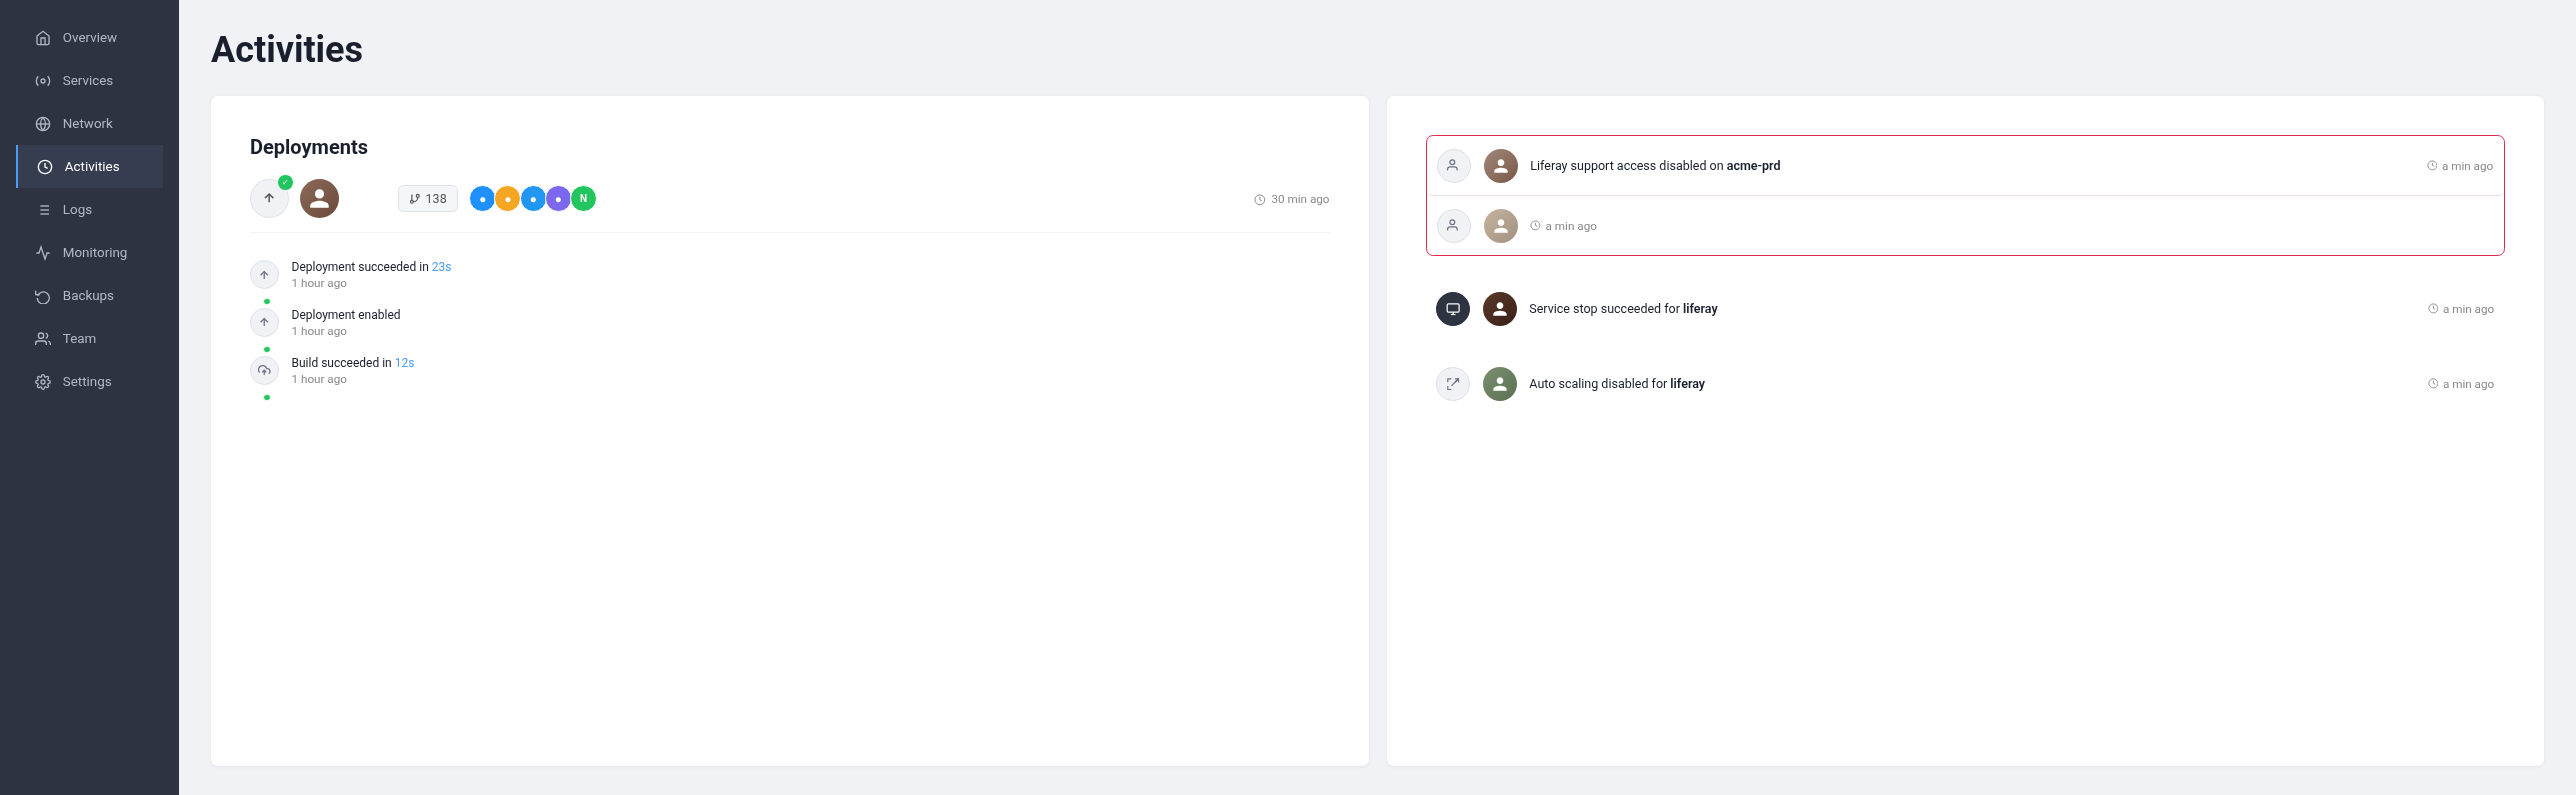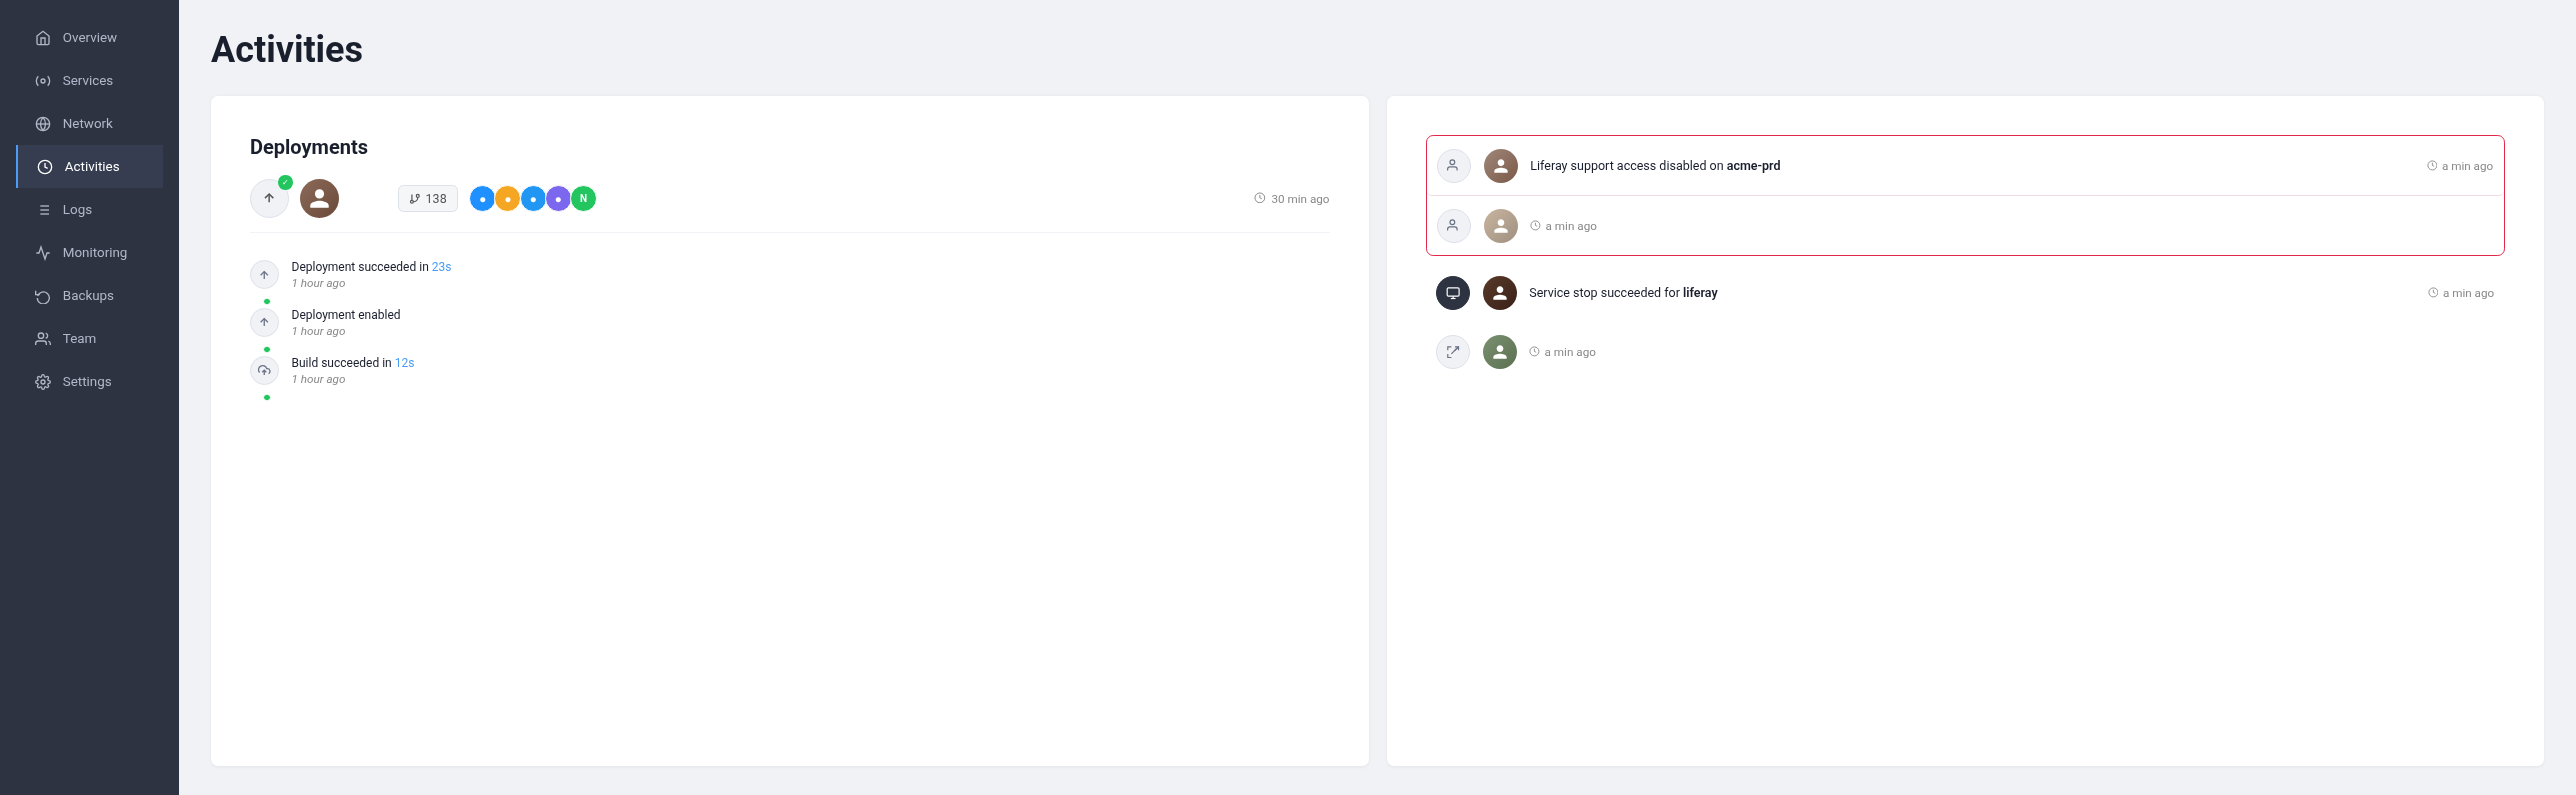--- a/index.html
+++ b/index.html
@@ -165,21 +165,21 @@
       display: flex;
       align-items: center;
       justify-content: center;
       font-size: 11.7px;
       border: 1.8px solid #fff;
       margin-left: -5.4px;
     }
     .time-label {
       margin-left: auto;
       display: flex;
-      align-items: flex-start;
+      align-items: flex-end;
       gap: 5.4px;
       font-size: 11.7px;
       color: #888;
       white-space: nowrap;
     }
 
     
     .timeline {
       display: flex;
       flex-direction: column;
@@ -220,28 +220,27 @@
       font-size: 12px;
       color: #1a1f2e;
       margin-bottom: 1.8px;
     }
     .timeline-content .event-name span {
       color: #4a9cf6;
     }
     .timeline-content .event-time {
       font-size: 11.7px;
       color: #888;
-      font-style: italic;
     }
 
     
     .general-list {
       display: flex;
       flex-direction: column;
-      gap: 0;
+      gap: 16px;
     }
     .general-item {
       display: flex;
       align-items: center;
       gap: 12.5px;
       padding: 12.5px 10.8px;
       border-radius: 5.4px;
       position: relative;
     }
     .gen-action-icon {
@@ -573,20 +572,23 @@
                 <polyline points="9 3 3 3 3 9"></polyline>
                 <polyline points="3 15 3 21 9 21"></polyline>
                 <line x1="15" y1="9" x2="21" y2="3"></line>
               </svg>
           </div>
           <div class="gen-avatar" style="background: linear-gradient(135deg, #7a9070, #5a7050);">
             <svg width="20" height="20" viewBox="0 0 24 24" fill="#fff">
                 <path d="M12 12c2.2 0 4-1.8 4-4s-1.8-4-4-4-4 1.8-4 4 1.8 4 4 4zm0 2c-2.7 0-8 1.3-8 4v2h16v-2c0-2.7-5.3-4-8-4z"></path>
               </svg>
           </div>
+          <div class="gen-text">
+            Auto scaling disabled for <strong>liferay</strong>
+          </div>
           <div class="gen-time">
             <svg width="10.8" height="10.8" viewBox="0 0 24 24" fill="none" stroke="#888" stroke-width="2">
                 <circle cx="12" cy="12" r="10"></circle>
                 <polyline points="12 6 12 12 16 14"></polyline>
               </svg>
             <span>a min ago</span>
           </div>
         </div>
 
       </div>

